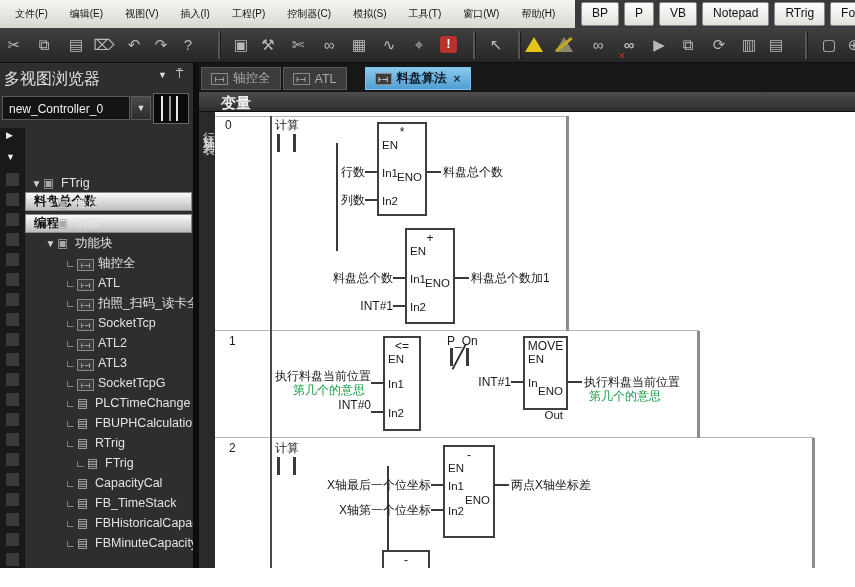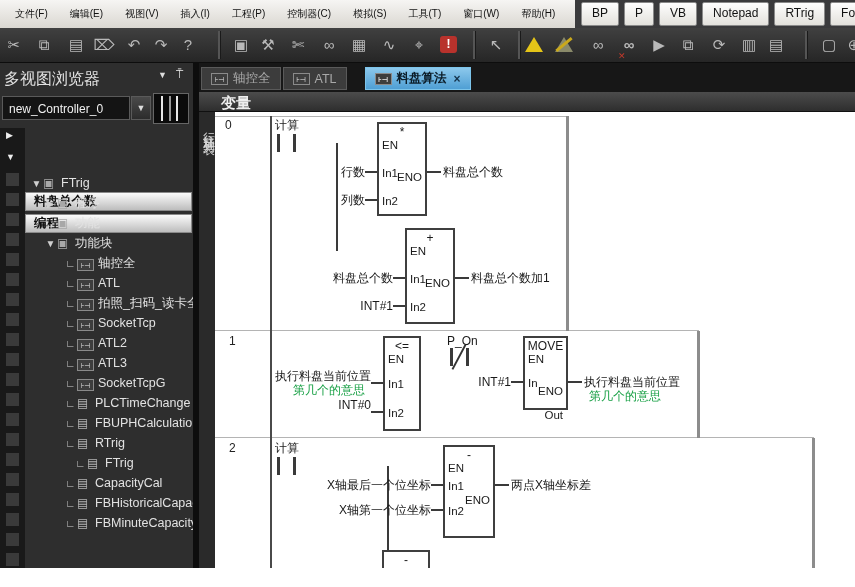--- a/index.html
+++ b/index.html
@@ -192,20 +192,21 @@
       <div class="trow" style="padding-left:39px"><span class="pfx">∟</span><span class="lad-ic">⊦⊣</span><span>拍照_扫码_读卡全</span></div>
       <div class="trow" style="padding-left:39px"><span class="pfx">∟</span><span class="lad-ic">⊦⊣</span><span>SocketTcp</span></div>
       <div class="trow" style="padding-left:39px"><span class="pfx">∟</span><span class="lad-ic">⊦⊣</span><span>ATL2</span></div>
       <div class="trow" style="padding-left:39px"><span class="pfx">∟</span><span class="lad-ic">⊦⊣</span><span>ATL3</span></div>
       <div class="trow" style="padding-left:39px"><span class="pfx">∟</span><span class="lad-ic">⊦⊣</span><span>SocketTcpG</span></div>
       <div class="trow" style="padding-left:39px"><span class="pfx">∟</span><span class="doc-ic">▤</span><span>PLCTimeChange</span></div>
       <div class="trow" style="padding-left:39px"><span class="pfx">∟</span><span class="doc-ic">▤</span><span>FBUPHCalculation</span></div>
       <div class="trow" style="padding-left:39px"><span class="pfx">∟</span><span class="doc-ic">▤</span><span>RTrig</span></div>
       <div class="trow" style="padding-left:49px"><span class="pfx">∟</span><span class="doc-ic">▤</span><span>FTrig</span></div>
       <div class="trow" style="padding-left:39px"><span class="pfx">∟</span><span class="doc-ic">▤</span><span>CapacityCal</span></div>
+      <div class="trow" style="padding-left:39px"><span class="pfx">∟</span><span class="doc-ic">▤</span><span>FB_TimeStack</span></div>
       <div class="trow" style="padding-left:39px"><span class="pfx">∟</span><span class="doc-ic">▤</span><span>FBHistoricalCapacity</span></div>
       <div class="trow" style="padding-left:39px"><span class="pfx">∟</span><span class="doc-ic">▤</span><span>FBMinuteCapacity</span></div>
     </div>
   </div>
   <div class="vdiv"></div>
 
   <div class="tabbar">
     <div class="tab">
       <span class="lad-ic">⊦⊣</span>
       <span>轴控全</span>

